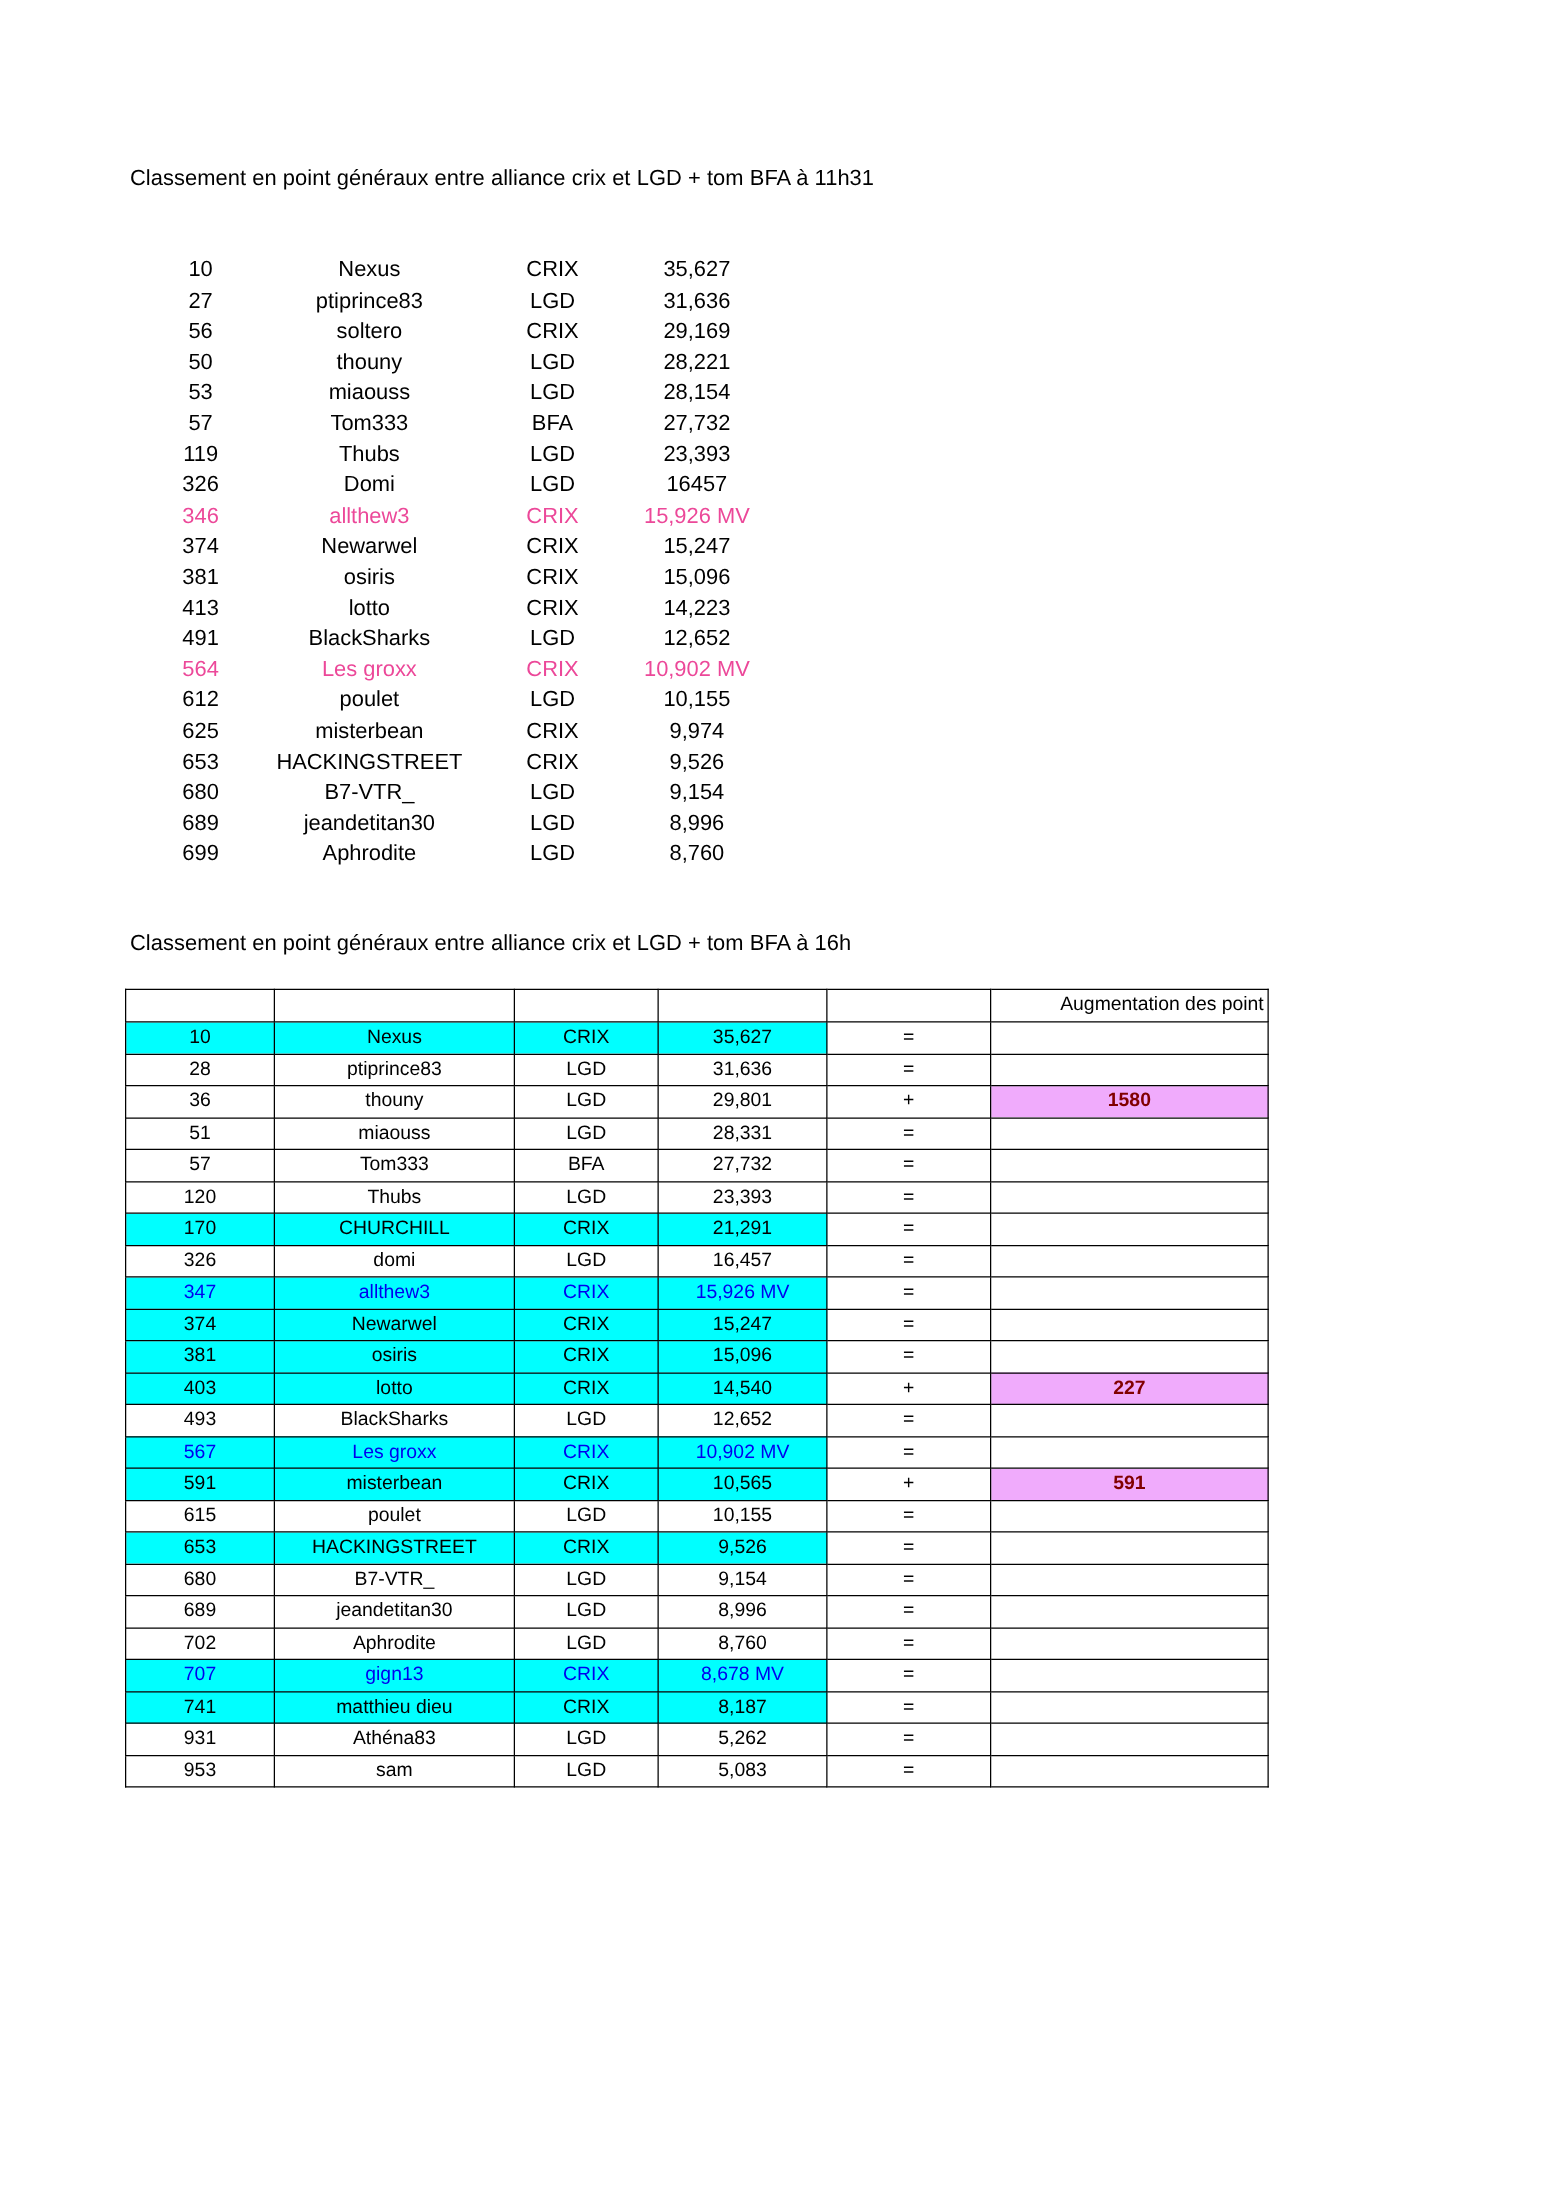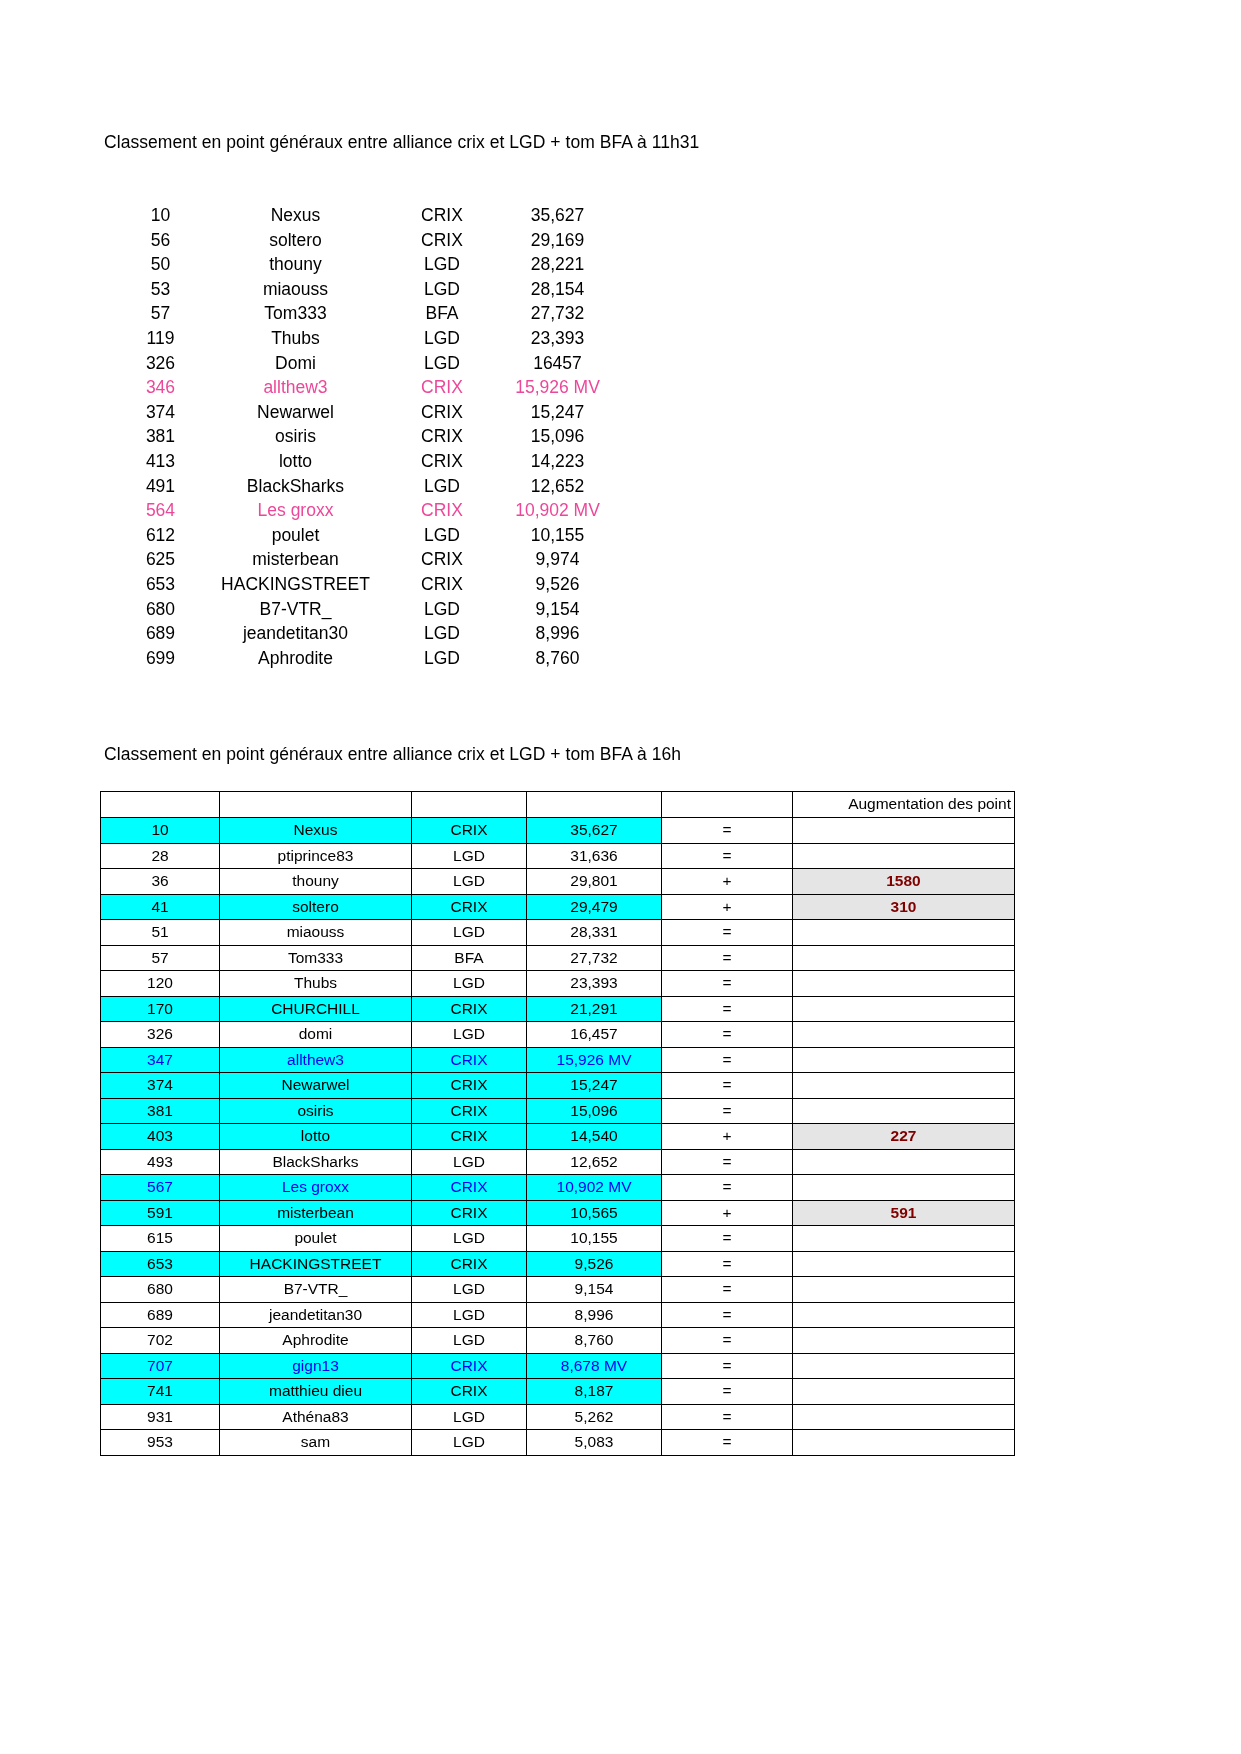--- a/index.html
+++ b/index.html
@@ -87,21 +87,21 @@
   #table-two tr.cyan td.cell-name,
   #table-two tr.cyan td.cell-team,
   #table-two tr.cyan td.cell-score { background: #00ffff; }
 
   #table-two tr.bluetext td.cell-rank,
   #table-two tr.bluetext td.cell-name,
   #table-two tr.bluetext td.cell-team,
   #table-two tr.bluetext td.cell-score { color: #0000ee; }
 
   #table-two td.cell-aug.filled {
-    background: #e5e5e5;
+    background: #f0abfc;
     color: #800000;
     font-weight: bold;
   }
 
   #table-two td.header-aug {
     text-align: right;
     font-size: 15.5px;
   }
   #table-two tr.header-row td { height: 25px; }
 </style>
@@ -112,20 +112,26 @@
 
   <div class="doc-title" id="title-1">Classement en point généraux entre alliance crix et LGD + tom BFA  à 11h31</div>
 
   <table id="table-one">
     <tbody>
         <tr>
           <td class="c-rank">10</td>
           <td class="c-name">Nexus</td>
           <td class="c-team">CRIX</td>
           <td class="c-score">35,627</td>
+        </tr>
+        <tr>
+          <td class="c-rank">27</td>
+          <td class="c-name">ptiprince83</td>
+          <td class="c-team">LGD</td>
+          <td class="c-score">31,636</td>
         </tr>
         <tr>
           <td class="c-rank">56</td>
           <td class="c-name">soltero</td>
           <td class="c-team">CRIX</td>
           <td class="c-score">29,169</td>
         </tr>
         <tr>
           <td class="c-rank">50</td>
           <td class="c-name">thouny</td>
@@ -260,28 +266,20 @@
           <td class="col-aug cell-aug"></td>
         </tr>
         <tr>
           <td class="col-rank cell-rank">36</td>
           <td class="col-name cell-name">thouny</td>
           <td class="col-team cell-team">LGD</td>
           <td class="col-score cell-score">29,801</td>
           <td class="col-sign cell-sign">+</td>
           <td class="col-aug cell-aug filled">1580</td>
         </tr>
-        <tr class="cyan">
-          <td class="col-rank cell-rank">41</td>
-          <td class="col-name cell-name">soltero</td>
-          <td class="col-team cell-team">CRIX</td>
-          <td class="col-score cell-score">29,479</td>
-          <td class="col-sign cell-sign">+</td>
-          <td class="col-aug cell-aug filled">310</td>
-        </tr>
         <tr>
           <td class="col-rank cell-rank">51</td>
           <td class="col-name cell-name">miaouss</td>
           <td class="col-team cell-team">LGD</td>
           <td class="col-score cell-score">28,331</td>
           <td class="col-sign cell-sign">=</td>
           <td class="col-aug cell-aug"></td>
         </tr>
         <tr>
           <td class="col-rank cell-rank">57</td>

